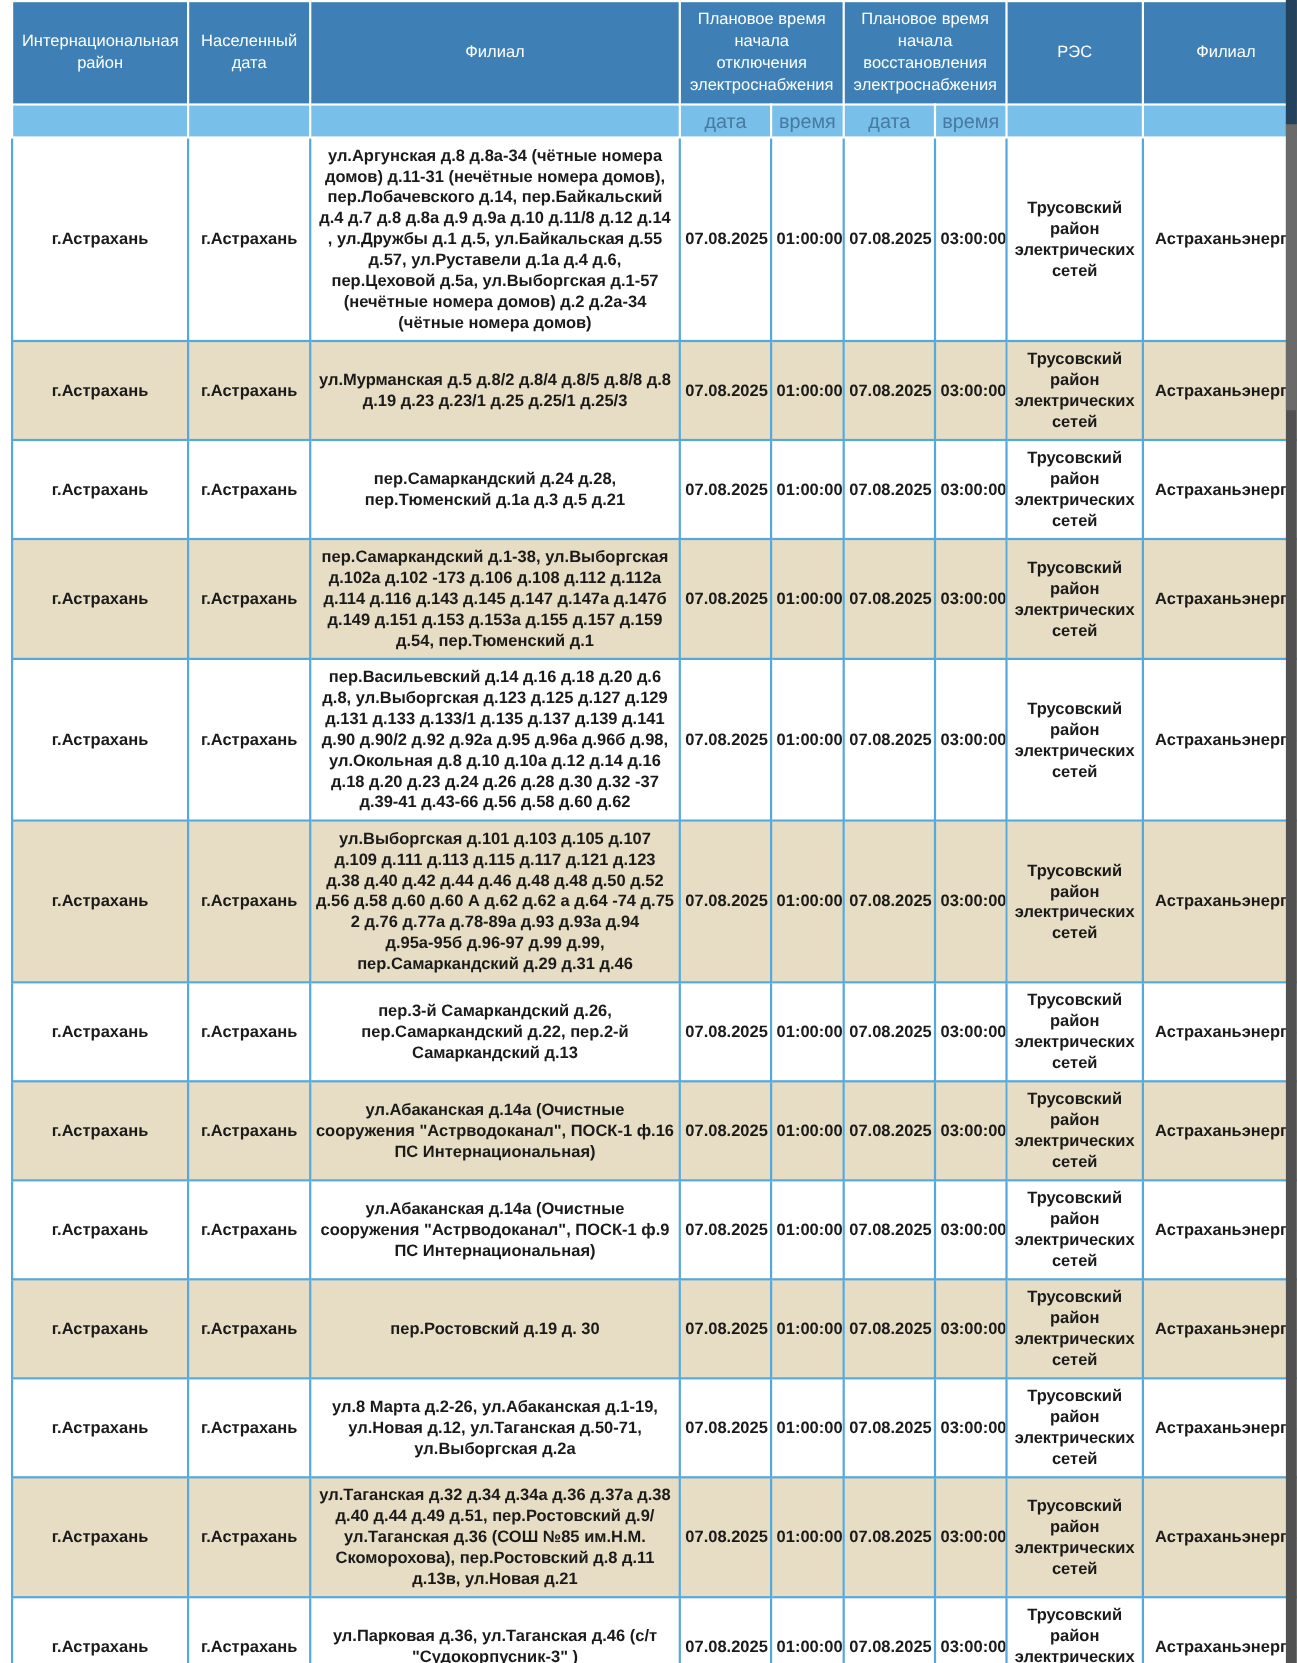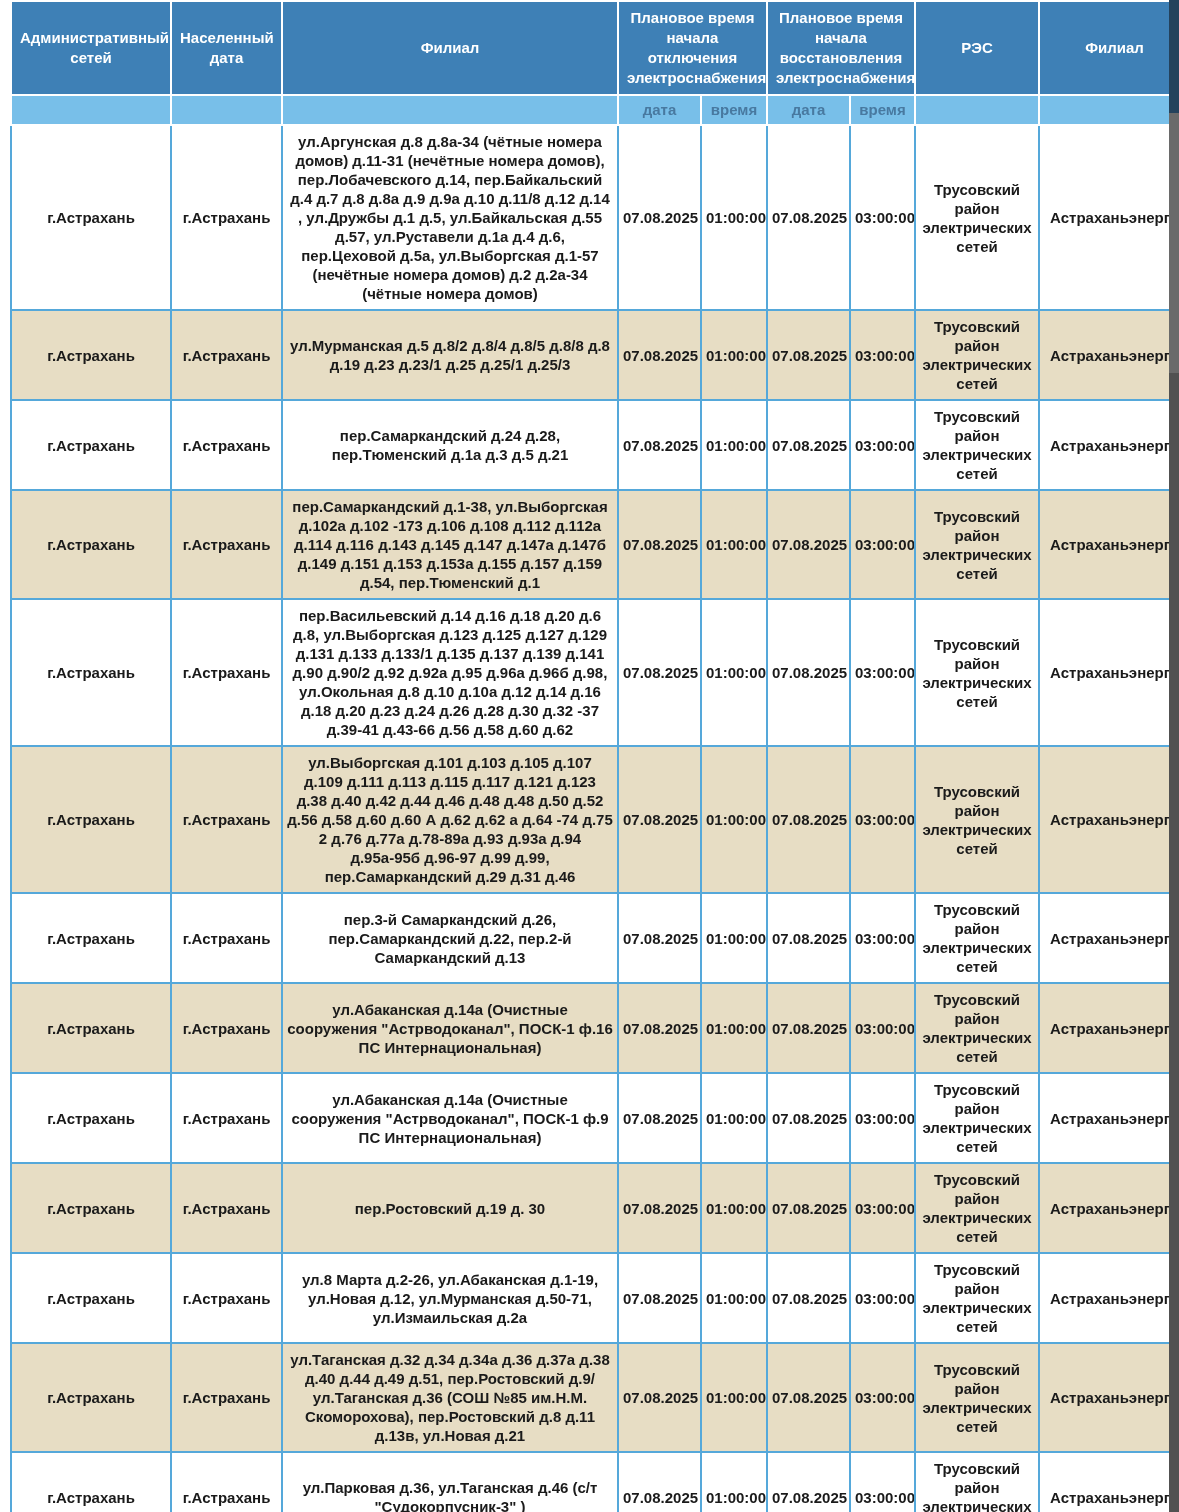--- a/index.html
+++ b/index.html
@@ -27,35 +27,35 @@
   }
   table.outage-table {
     border-collapse: collapse;
     table-layout: fixed;
     width: 1179px;
   }
   
   thead th {
     background: #3e80b6;
     color: #ffffff;
-    font-weight: 700;
+    font-weight: 400;
     font-size: 15px;
     line-height: 20px;
     border: 2px solid #ffffff;
     padding: 6px 8px;
     text-align: center;
     vertical-align: middle;
   }
   thead tr.head-main th { height: 80px; }
   thead tr.head-sub th {
     background: #78bfe9;
     color: #4879a0;
     height: 24px;
     padding: 2px 4px;
-    font-size: 15px;
+    font-size: 18px;
   }
   
   tbody td {
     border: 2px solid #55a8da;
     font-size: 15px;
     font-weight: 600;
     color: #1a1a1a;
     text-align: center;
     vertical-align: middle;
     padding: 6px 4px;
@@ -97,21 +97,21 @@
         <col style="width:336px">
         <col style="width:83px">
         <col style="width:66px">
         <col style="width:83px">
         <col style="width:65px">
         <col style="width:124px">
         <col style="width:151px">
       </colgroup>
       <thead>
         <tr class="head-main">
-          <th>Административный сетей</th>
+          <th>Интернациональная район</th>
           <th>Населенный дата</th>
           <th>Филиал</th>
           <th colspan="2">Плановое время начала отключения электроснабжения</th>
           <th colspan="2">Плановое время начала восстановления электроснабжения</th>
           <th>РЭС</th>
           <th>Филиал</th>
         </tr>
         <tr class="head-sub">
           <th></th>
           <th></th>
@@ -231,21 +231,21 @@
     <td>07.08.2025</td>
     <td>01:00:00</td>
     <td>07.08.2025</td>
     <td>03:00:00</td>
     <td>Трусовский район электрических сетей</td>
     <td>Астраханьэнерго</td>
   </tr>
           <tr class="row-white" style="height: 77px;">
     <td>г.Астрахань</td>
     <td>г.Астрахань</td>
-    <td>ул.8 Марта д.2-26, ул.Абаканская д.1-19, ул.Новая д.12, ул.Мурманская д.50-71, ул.Измаильская д.2а</td>
+    <td>ул.8 Марта д.2-26, ул.Абаканская д.1-19, ул.Новая д.12, ул.Таганская д.50-71, ул.Выборгская д.2а</td>
     <td>07.08.2025</td>
     <td>01:00:00</td>
     <td>07.08.2025</td>
     <td>03:00:00</td>
     <td>Трусовский район электрических сетей</td>
     <td>Астраханьэнерго</td>
   </tr>
           <tr class="row-tan" style="height: 95px;">
     <td>г.Астрахань</td>
     <td>г.Астрахань</td>

